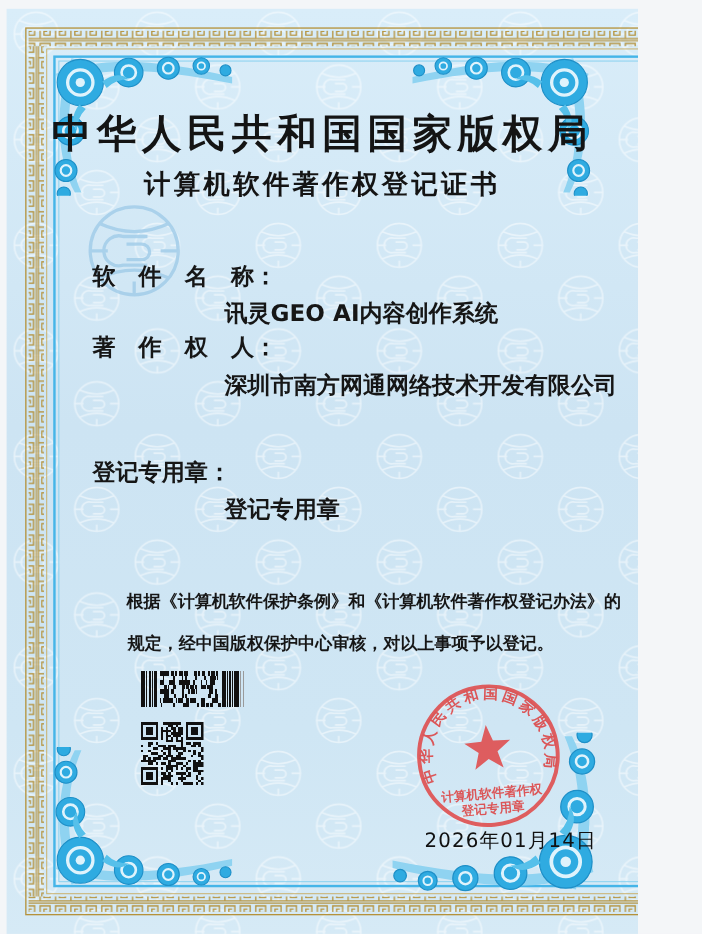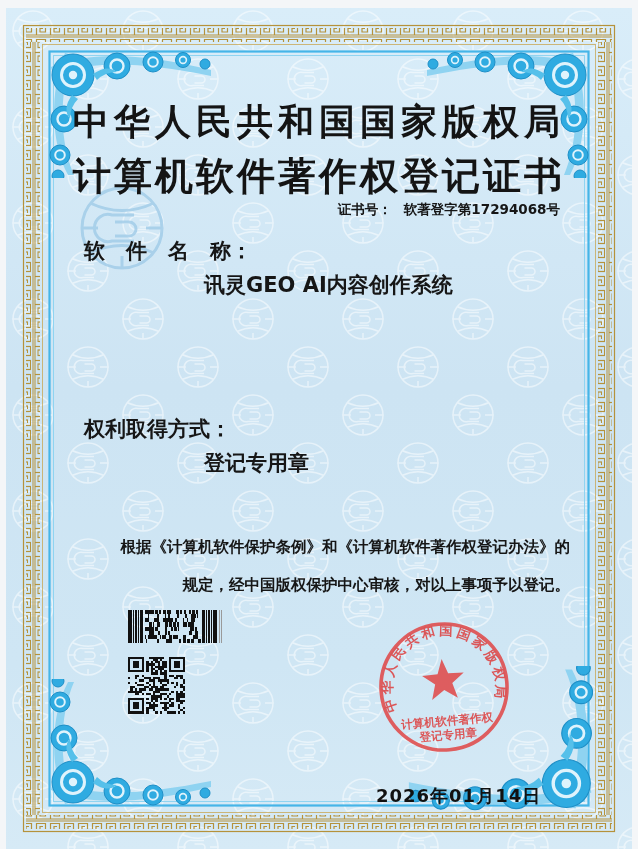--- a/index.html
+++ b/index.html
@@ -2,56 +2,56 @@
 <html><head>
 <meta charset="utf-8">
 <style>
   html,body{margin:0;padding:0;}
   body{
     width:638px;height:849px;background:#f4f6f8;
     font-family:"DejaVu Sans","Liberation Sans",sans-serif;
     overflow:hidden;position:relative;
   }
   .cert{
-    position:absolute;left:6px;top:8px;width:626px;height:841px;
+    position:absolute;left:6px;top:8px;width:574px;height:841px;
     background:linear-gradient(180deg,#d9edf9 0%,#cde4f3 45%,#cfe6f4 78%,#d6eaf6 100%);
     overflow:hidden;color:#161616;
   }
   svg.layer{position:absolute;left:0;top:0;width:100%;height:100%;}
   .corner{position:absolute;width:175px;height:135px;pointer-events:none;}
   .corner.tl{left:35px;top:35px;}
   .corner.tr{right:35px;top:35px;transform:scaleX(-1);}
   .corner.bl{left:35px;bottom:35px;transform:scaleY(-1);}
   .corner.br{right:29px;bottom:29px;width:200px;height:154px;transform:scale(-1,-1);}
   .bigwm{position:absolute;left:68px;top:178px;width:96px;height:88px;color:#a3cde9;opacity:.85;}
   .title{
     position:absolute;left:0;width:100%;text-align:center;
     font-family:"DejaVu Serif","Liberation Serif",serif;font-weight:700;color:#141414;
   }
   .title.t1{top:90px;font-size:36px;letter-spacing:5px;}
-  .title.t2{top:143px;font-size:38px;letter-spacing:3px;text-align:center;}
+  .title.t2{top:143px;font-size:24px;letter-spacing:3px;text-align:center;}
   .certno{position:absolute;top:193px;right:72px;font-size:13.5px;font-weight:700;}
   .certno .val{margin-left:12px;}
   .fields{position:absolute;left:78px;font-size:21px;font-weight:700;}
   .f1{top:232px;}
   .f2{top:410px;}
   .frow{display:flex;align-items:flex-start;}
   .f1 .frow + .frow{margin-top:9px;}
   .f2 .frow + .frow{margin-top:14px;}
   .flabel{display:inline-block;width:120px;white-space:pre;line-height:22px;flex:none;}
   .fvalue{line-height:22px;margin-top:34px;}
   .vline{display:block;white-space:pre;}
-  .statement{position:absolute;left:78px;top:521px;width:486px;font-size:15.5px;font-weight:700;line-height:37.5px;text-align:right;}
+  .statement{position:absolute;left:78px;top:521px;width:486px;font-size:15.5px;font-weight:700;line-height:37.5px;}
   .statement .ln1{display:block;text-indent:2em;}
   .statement .ln2{display:block;margin-left:32px;}
   .code{position:absolute;shape-rendering:crispEdges;}
   #barcode{left:122px;top:602px;width:94px;height:33px;}
   #qrcode{left:122px;top:648px;width:57px;height:58px;}
   .seal{position:absolute;left:356px;top:597px;width:164px;height:164px;transform:rotate(-5deg);opacity:.88;}
-  .date{position:absolute;left:370px;top:744px;font-size:18px;font-weight:700;letter-spacing:1px;color:#111;margin-top:32px;}
+  .date{position:absolute;left:380px;top:744px;font-size:18px;font-weight:400;letter-spacing:1px;color:#111;}
 </style>
 </head>
 <body>
 
 <div class="cert">
 
   <svg width="0" height="0" style="position:absolute" aria-hidden="true">
     <defs>
       <symbol id="cpe" viewBox="0 0 48 44">
         <g stroke="currentColor" fill="none" stroke-width="1.5">
@@ -138,36 +138,39 @@
       <use href="#flr"></use>
     </svg>
 
   <svg class="bigwm" viewBox="0 0 48 44">
       <use href="#cpe"></use>
     </svg>
 
   <div class="title t1">中华人民共和国国家版权局</div>
   <div class="title t2">计算机软件著作权登记证书</div>
 
-  <div class="certno">
-    <span class="lab">证书号：</span><span class="val">软著登字第17294068号</span>
-  </div>
 
   <div class="fields f1">
     <div class="frow">
       <span class="flabel">软　件　名　称：</span>
       <span class="fvalue">
         <span class="vline">讯灵GEO AI内容创作系统</span>
       </span>
     </div>
+    <div class="frow">
+      <span class="flabel">著　作　权　人：</span>
+      <span class="fvalue">
+        <span class="vline">深圳市南方网通网络技术开发有限公司</span>
+      </span>
+    </div>
   </div>
 
   <div class="fields f2">
     <div class="frow">
-      <span class="flabel">权利取得方式：</span>
+      <span class="flabel">登记专用章：</span>
       <span class="fvalue">
         <span class="vline">登记专用章</span>
       </span>
     </div>
     <div class="frow">
     </div>
   </div>
 
   <div class="statement">
     <span class="ln1">根据《计算机软件保护条例》和《计算机软件著作权登记办法》的</span>

